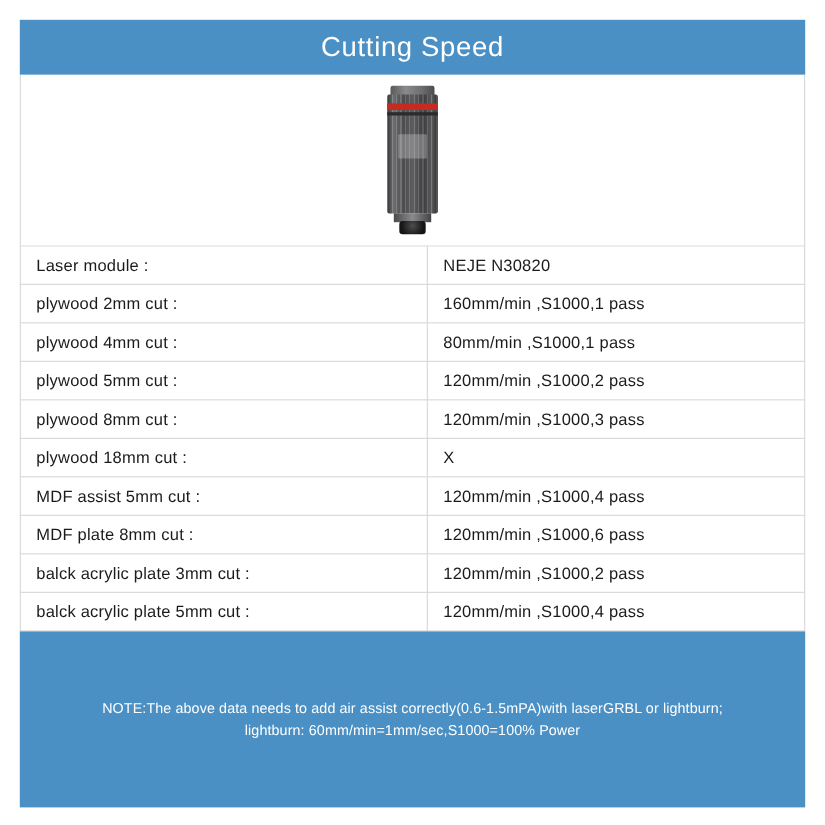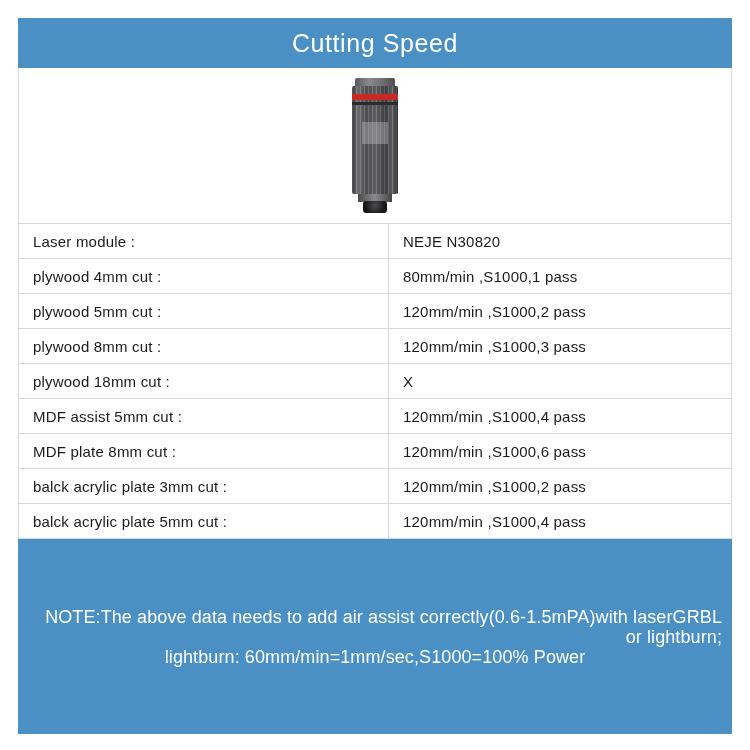--- a/index.html
+++ b/index.html
@@ -147,23 +147,23 @@
     flex: 1 1 auto;
     display: flex;
     flex-direction: column;
     align-items: center;
     justify-content: center;
     padding: 6px 10px;
     box-sizing: border-box;
   }
   .footer-line {
     color: #ffffff;
-    font-size: 18px;
+    font-size: 13px;
     line-height: 20px;
-    text-align: right;
+    text-align: center;
     letter-spacing: 0.1px;
   }
 </style>
 </head>
 <body>
 
 <div class="page">
 
   <div class="header">
     <div class="header-title">Cutting Speed</div>
@@ -182,20 +182,24 @@
     </div>
   </div>
 
   <table class="spec">
     <tbody>
       <tr>
         <td class="col-label">Laser module :</td>
         <td class="col-value">NEJE N30820</td>
       </tr>
       <tr>
+        <td class="col-label">plywood 2mm cut :</td>
+        <td class="col-value">160mm/min ,S1000,1 pass</td>
+      </tr>
+      <tr>
         <td class="col-label">plywood 4mm cut :</td>
         <td class="col-value">80mm/min ,S1000,1 pass</td>
       </tr>
       <tr>
         <td class="col-label">plywood 5mm cut :</td>
         <td class="col-value">120mm/min ,S1000,2 pass</td>
       </tr>
       <tr>
         <td class="col-label">plywood 8mm cut :</td>
         <td class="col-value">120mm/min ,S1000,3 pass</td>

